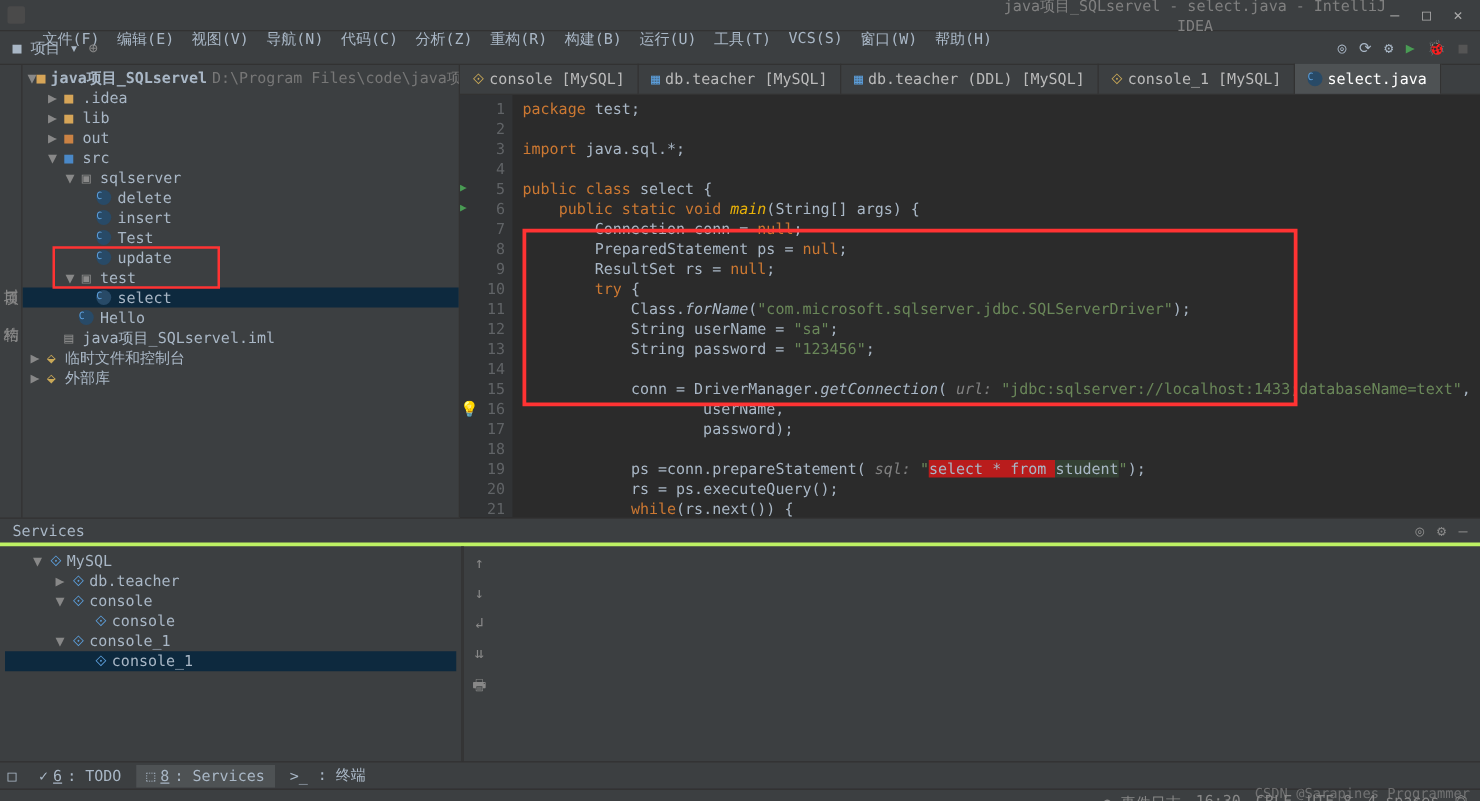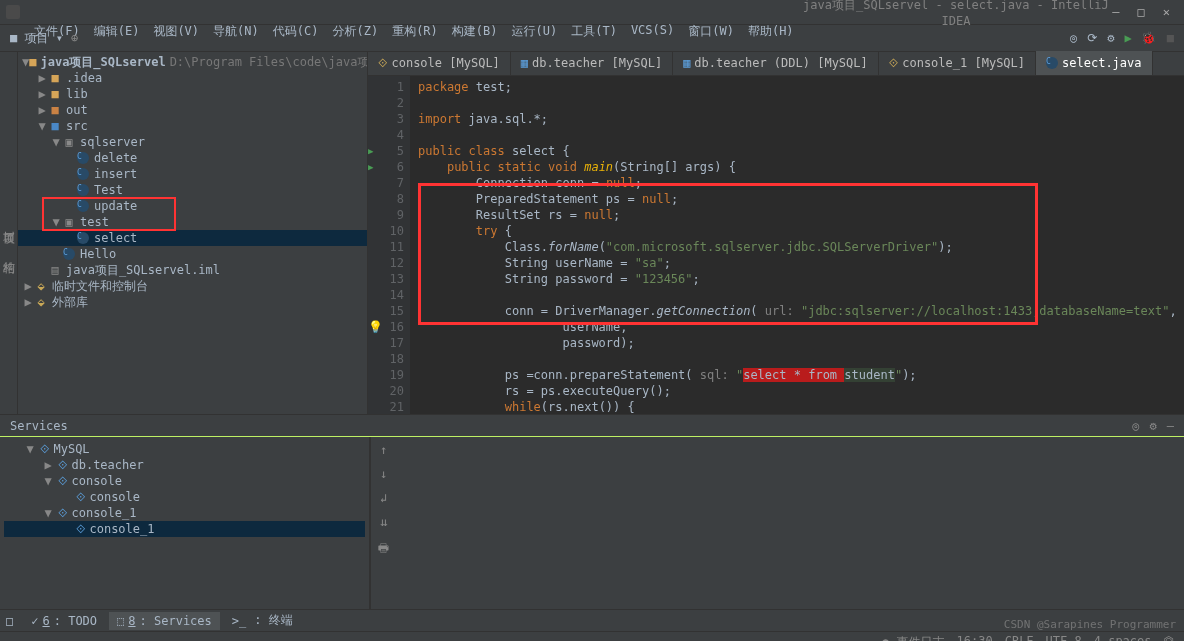--- a/index.html
+++ b/index.html
@@ -31,42 +31,42 @@
 .tab.active { background:#4e5254; color:#fff; }
 .editor { flex:1; display:flex; overflow:hidden; position:relative; }
 .gutter { width:42px; background:#313335; text-align:right; padding:3px 6px 3px 2px; color:#606366; line-height:16px; font-family:Consolas,monospace; position:relative; }
 .gutter .ln { height:16px; position:relative; }
 .gutter .bulb { position:absolute; left:-2px; color:#f0a732; }
 .gutter .run { position:absolute; left:-2px; color:#499c54; font-size:9px; }
 .code { flex:1; padding:3px 8px; font-family:Consolas,monospace; line-height:16px; white-space:pre; font-size:12px; }
 .kw { color:#cc7832; }
 .str { color:#6a8759; }
 .it { font-style:italic; }
-.com { color:#808080; }
+.com { color:#808080;font-style:italic; }
 .id { color:#a9b7c6; }
 .fn { color:#eab308;font-style:italic; }
 .hl { background:#344134; }
 .bg-str { background:#b91c1c; }
 .red-code { position:absolute; border:3px solid #f33; pointer-events:none; }
 .services { height:195px; border-top:1px solid #323232; background:#3c3f41; display:flex; flex-direction:column; }
-.svc-head { height:22px; padding:2px 10px; display:flex; align-items:center; border-bottom:1px solid #bef264; }
+.svc-head { height:22px; padding:2px 10px; display:flex; align-items:center; border-bottom:3px solid #bef264; }
 .svc-head .right { margin-left:auto; display:flex; gap:10px; color:#888; }
 .svc-tools { height:22px; display:flex; align-items:center; gap:10px; padding:0 10px; color:#888; border-bottom:1px solid #323232; }
 .svc-body { flex:1; display:flex; }
 .svc-tree { width:370px; border-right:1px solid #323232; padding:4px; }
 .svc-tree-row { height:16px; display:flex; align-items:center; }
 .svc-tree-row.sel { background:#0d293e; }
 .svc-out { flex:1; display:flex; align-items:center; justify-content:center; color:#666; }
 .svc-right { width:26px; border-left:1px solid #323232; display:flex; flex-direction:column; align-items:center; gap:10px; padding-top:6px; color:#888; }
 .statusbar { height:22px; background:#3c3f41; border-top:1px solid #323232; display:flex; align-items:center; padding:0 10px; font-size:11px; color:#888; }
 .statusbar .right { margin-left:auto; display:flex; gap:12px; }
 .bottom-tabs { height:22px; background:#3c3f41; border-top:1px solid #323232; display:flex; align-items:center; padding:0 6px; gap:4px; }
 .bottom-tabs .btab { padding:2px 8px; display:flex; align-items:center; gap:4px; cursor:pointer; }
 .bottom-tabs .btab.active { background:#4e5254; }
-.watermark { position:absolute; right:8px; bottom:10px; color:#888; font-size:11px; opacity:.7; }
+.watermark { position:absolute; right:8px; bottom:0; color:#888; font-size:11px; opacity:.7; }
 </style>
 </head>
 <body>
 
 <div class="titlebar">
   <div class="logo"></div>
   <div class="menus" id="menus">
       <span>文件(F)</span>
       <span>编辑(E)</span>
       <span>视图(V)</span>

